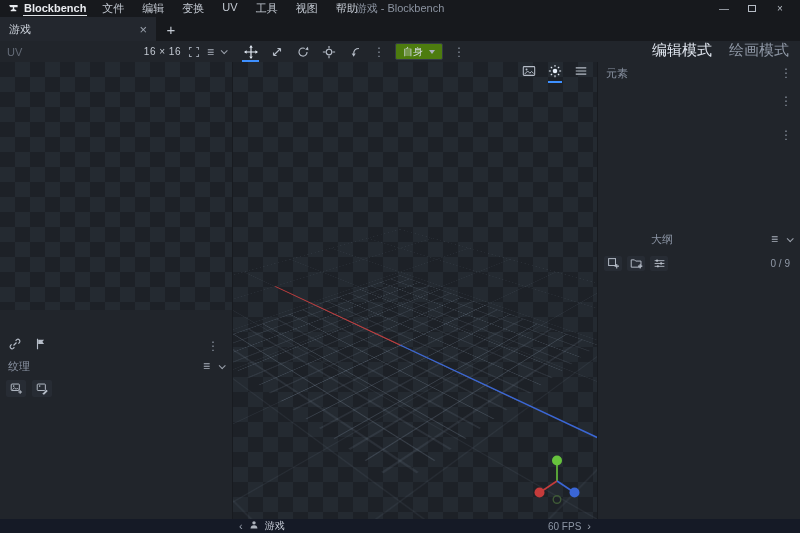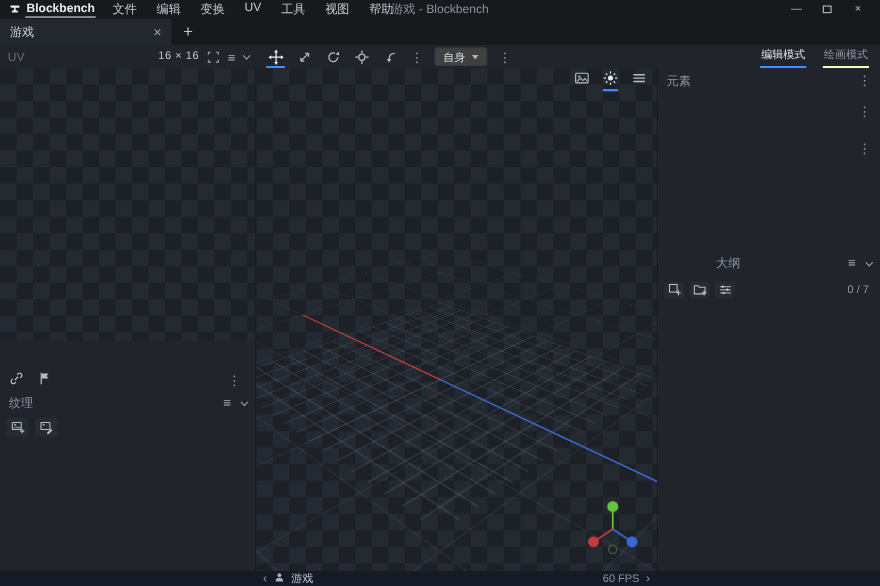--- a/index.html
+++ b/index.html
@@ -54,27 +54,27 @@
   .mini-icon{ display:flex; align-items:center; color:var(--icon); font-size:12px; line-height:1; }
   .chev{ display:inline-block; width:5px; height:5px; border-right:1.4px solid #9aa1ac; border-bottom:1.4px solid #9aa1ac; transform:rotate(45deg) translateY(-1px); }
 
   .tb-center{ flex:1; display:flex; align-items:center; gap:1px; padding:0 5px; }
   .tool-btn{ width:25px; height:21px; display:flex; align-items:center; justify-content:center; position:relative; color:#b6bdc8; }
   .tool-btn svg{ width:14px; height:14px; }
   .tool-btn.active{ color:#e8f0fa; }
   .tool-btn.active::after{ content:""; position:absolute; left:4px; right:4px; bottom:0; height:2px; background:var(--accent); }
   .dots{ color:#8d95a2; font-size:12px; padding:0 5px; line-height:1; }
   .dropdown{
-    height:17px; background:#404040; border:1px solid #343b45; border-radius:2px;
+    height:17px; background:#4d7c0f; border:1px solid #343b45; border-radius:2px;
     display:flex; align-items:center; gap:6px; padding:0 7px; margin:0 4px;
     font-size:10px; color:#d4dae2;
   }
   .caret{ width:0; height:0; border-left:3.5px solid transparent; border-right:3.5px solid transparent; border-top:4px solid #aab1bd; }
 
-  .tb-right{ width:203px; flex:none; display:flex; align-items:center; justify-content:flex-end; gap:15px; padding:0 10px; font-size:10px; }
+  .tb-right{ width:203px; flex:none; display:flex; align-items:center; justify-content:flex-end; gap:15px; padding:0 10px; font-size:15px; }
   .mode-tab{ color:#9099a7; padding:2px 1px 3px; border-bottom:2px solid #fef9c3; }
   .mode-tab.active{ color:#e0e6ef; border-bottom:2px solid var(--accent); }
 
   
   .main{ flex:1; display:flex; min-height:0; }
 
   .checker{
     background-color:#1d2127;
     background-image:
       linear-gradient(45deg,#242a31 25%,transparent 25%,transparent 75%,#242a31 75%),
@@ -368,21 +368,21 @@
             </svg>
         </span>
         <span class="icon-btn" style="width:18px;height:15px;">
           <svg viewBox="0 0 16 16">
               <path d="M2 4.5h12M2 8h12M2 11.5h12" stroke="currentColor" stroke-width="1.1"></path>
               <circle cx="5" cy="4.5" r="1.4" fill="currentColor"></circle>
               <circle cx="10" cy="8" r="1.4" fill="currentColor"></circle>
               <circle cx="6" cy="11.5" r="1.4" fill="currentColor"></circle>
             </svg>
         </span>
-        <span class="counter">0 / 7</span>
+        <span class="counter">0 / 9</span>
       </div>
       <div class="filler"></div>
     </div>
   </div>
 
   <div class="statusbar">
     <div class="sb-left"></div>
     <div class="sb-center">
       <span class="sb-chev">‹</span>
       <span>

